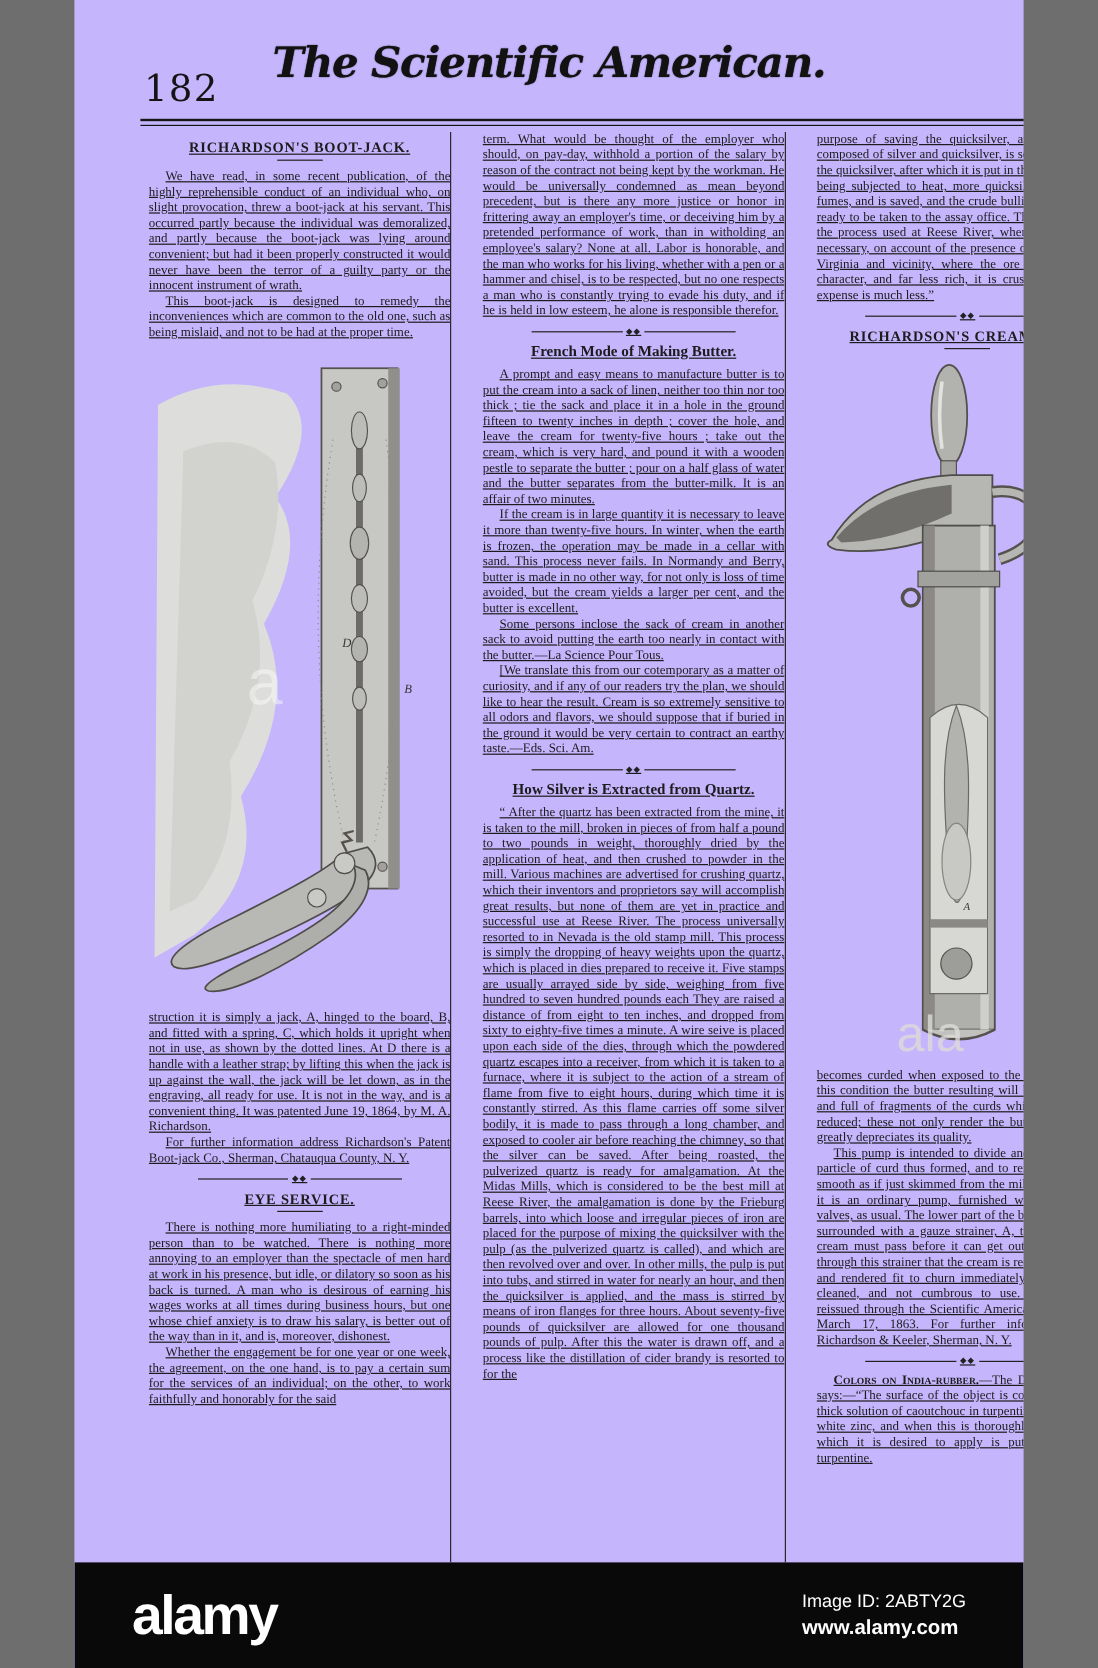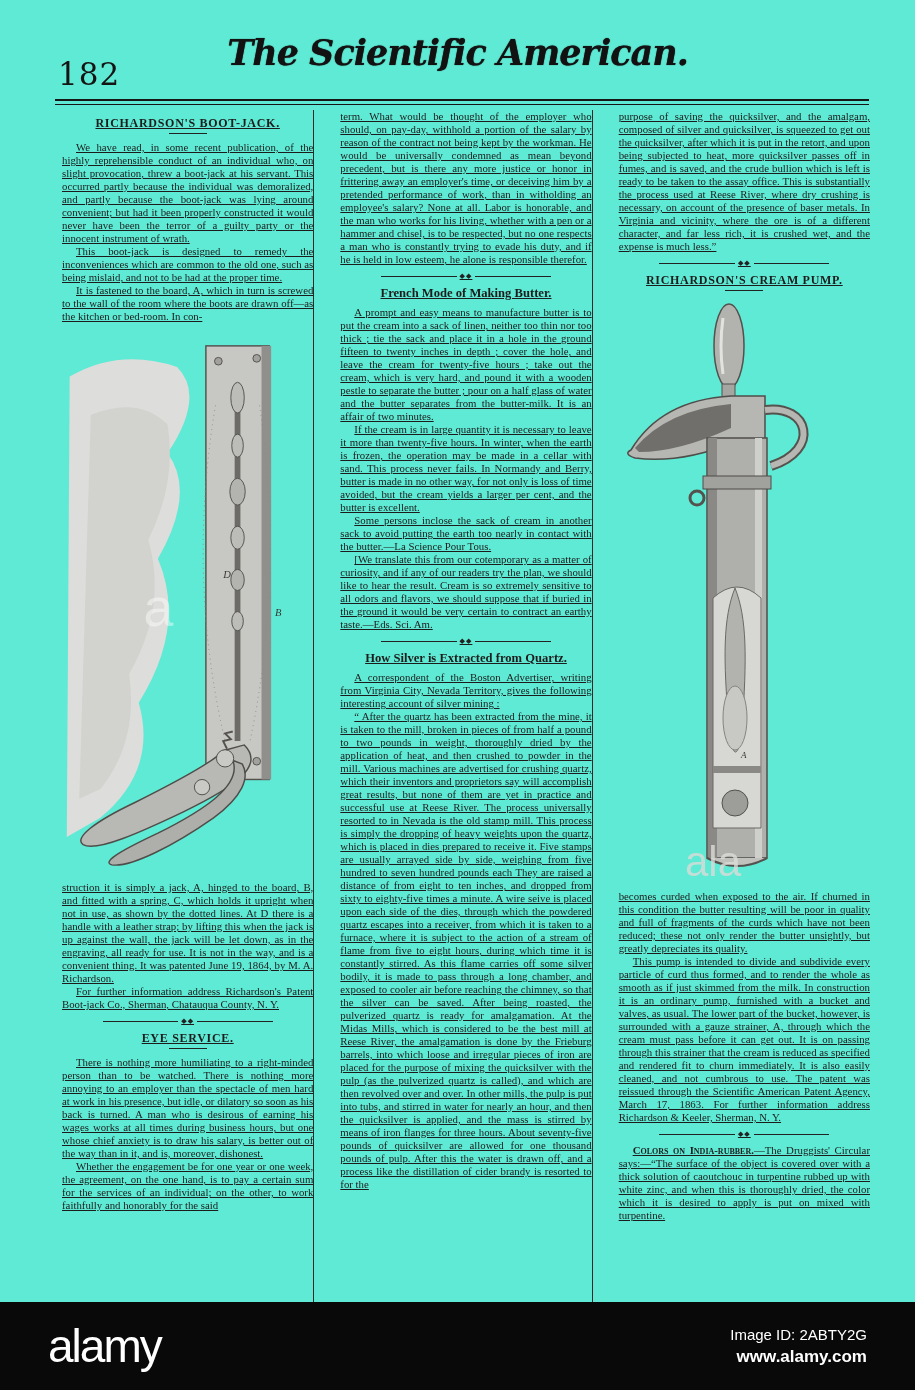--- a/index.html
+++ b/index.html
@@ -1,16 +1,16 @@
 <!DOCTYPE html>
 <html><head>
 <meta charset="utf-8">
 <style>
   html,body{margin:0;padding:0;background:#6e6e6e;}
-  .page{position:relative;width:915px;height:1390px;margin:0 auto;background:#5eead4;
+  .page{position:relative;width:791px;height:1390px;margin:0 auto;background:#c4b5fd;
         font-family:"Liberation Serif", serif;color:#1c1c1c;overflow:hidden;}
   
   .page-number{position:absolute;top:56px;left:58px;font-family:"DejaVu Serif",serif;
         font-size:31px;letter-spacing:1px;color:#141414;}
   .masthead{position:absolute;top:32px;left:0;right:0;text-align:center;
         font-family:"DejaVu Serif",serif;font-weight:bold;font-style:italic;
         font-size:35px;letter-spacing:-1px;color:#121212;text-shadow:0 0 1px #222;}
   .double-rule{position:absolute;top:99px;left:55px;width:814px;}
   .double-rule .r1{height:2px;background:#161616;}
   .double-rule .r2{height:1px;background:#161616;margin-top:3px;}
@@ -26,22 +26,22 @@
   .title-rule{width:38px;height:1px;background:#222;margin:2px auto 7px;}
   .sub-title{text-align:center;font-weight:bold;font-size:12.6px;margin:2px 0 5px;}
   .sep{display:flex;align-items:center;width:170px;margin:7px auto 6px;}
   .sep .l{flex:1;height:1px;background:#222;}
   .sep .d{font-size:7px;color:#222;padding:0 3px;letter-spacing:1px;line-height:7px;}
   .engraving{display:flex;justify-content:center;margin:4px 0;}
   
   .alamy-bar{position:absolute;left:0;bottom:0;width:100%;height:88px;background:#090909;
         display:flex;align-items:center;justify-content:space-between;box-sizing:border-box;
         padding:0 48px;font-family:"Liberation Sans",sans-serif;}
-  .alamy-logo{color:#ffffff;font-weight:normal;font-size:46px;letter-spacing:-2px;}
-  .alamy-right{text-align:right;color:#ffffff;margin-left:11px;}
+  .alamy-logo{color:#ffffff;font-weight:bold;font-size:46px;letter-spacing:-2px;}
+  .alamy-right{color:#ffffff;margin-left:11px;}
   .alamy-id{font-size:15px;margin-bottom:4px;}
   .alamy-url{font-size:17px;font-weight:bold;}
 </style>
 </head>
 <body>
 
 <div class="page">
 
   <div class="page-number">182</div>
   <div class="masthead">The Scientific American.</div>
@@ -50,21 +50,20 @@
       <div class="r2"></div>
     </div>
 
   <div class="columns">
 
     <div class="col">
       <div class="art-title">RICHARDSON'S BOOT-JACK.</div>
       <div class="title-rule"></div>
       <p>We have read, in some recent publication, of the highly reprehensible conduct of an individual who, on slight provocation, threw a boot-jack at his servant. This occurred partly because the individual was demoralized, and partly because the boot-jack was lying around convenient; but had it been properly constructed it would never have been the terror of a guilty party or the innocent instrument of wrath.</p>
       <p>This boot-jack is designed to remedy the inconveniences which are common to the old one, such as being mislaid, and not to be had at the proper time.</p>
-      <p>It is fastened to the board, A, which in turn is screwed to the wall of the room where the boots are drawn off—as the kitchen or bed-room. In con-</p>
 
       <div class="engraving">
         <svg width="262" height="550" viewBox="0 0 262 550">
           <path d="M8,40 Q60,10 120,30 Q150,60 110,120 Q140,160 100,230 Q130,300 80,380 Q100,450 40,500 L5,520 Z" fill="#dddddb"></path>
           <path d="M30,80 Q80,60 110,90 Q120,150 90,210 Q110,280 70,350 Q80,420 40,470 L18,480 Z" fill="#d2d2cf"></path>
           <rect x="150" y="8" width="66" height="452" fill="#c7c7c3" stroke="#54514d" stroke-width="1.5"></rect>
           <rect x="208" y="8" width="10" height="452" fill="#918f8b"></rect>
           <circle cx="163" cy="24" r="4" fill="#a3a19d" stroke="#54514d"></circle>
           <circle cx="203" cy="21" r="4" fill="#a3a19d" stroke="#54514d"></circle>
           <circle cx="163" cy="444" r="4" fill="#a3a19d" stroke="#54514d"></circle>
@@ -116,21 +115,20 @@
       <p>If the cream is in large quantity it is necessary to leave it more than twenty-five hours.  In winter, when the earth is frozen, the operation may be made in a cellar with sand.  This process never fails.  In Normandy and Berry, butter is made in no other way, for not only is loss of time avoided, but the cream yields a larger per cent, and the butter is excellent.</p>
       <p>Some persons inclose the sack of cream in another sack to avoid putting the earth too nearly in contact with the butter.—La Science Pour Tous.</p>
       <p>[We translate this from our cotemporary as a matter of curiosity, and if any of our readers try the plan, we should like to hear the result.  Cream is so extremely sensitive to all odors and flavors, we should suppose that if buried in the ground it would be very certain to contract an earthy taste.—Eds. Sci. Am.</p>
 
       <div class="sep">
           <div class="l"></div>
           <div class="d">◆◆</div>
           <div class="l"></div>
         </div>
       <div class="sub-title">How Silver is Extracted from Quartz.</div>
-      <p>A correspondent of the Boston Advertiser, writing from Virginia City, Nevada Territory, gives the following interesting account of silver mining :</p>
       <p>“ After the quartz has been extracted from the mine, it is taken to the mill, broken in pieces of from half a pound to two pounds in weight, thoroughly dried by the application of heat, and then crushed to powder in the mill.  Various machines are advertised for crushing quartz, which their inventors and proprietors say will accomplish great results, but none of them are yet in practice and successful use at Reese River.  The process universally resorted to in Nevada is the old stamp mill.  This process is simply the dropping of heavy weights upon the quartz, which is placed in dies prepared to receive it.  Five stamps are usually arrayed side by side, weighing from five hundred to seven hundred pounds each  They are raised a distance of from eight to ten inches, and dropped from sixty to eighty-five times a minute.  A wire seive is placed upon each side of the dies, through which the powdered quartz escapes into a receiver, from which it is taken to a furnace, where it is subject to the action of a stream of flame from five to eight hours, during which time it is constantly stirred.  As this flame carries off some silver bodily, it is made to pass through a long chamber, and exposed to cooler air before reaching the chimney, so that the silver can be saved.  After being roasted, the pulverized quartz is ready for amalgamation.  At the Midas Mills, which is considered to be the best mill at Reese River, the amalgamation is done by the Frieburg barrels, into which loose and irregular pieces of iron are placed for the purpose of mixing the quicksilver with the pulp (as the pulverized quartz is called), and which are then revolved over and over.  In other mills, the pulp is put into tubs, and stirred in water for nearly an hour, and then the quicksilver is applied, and the mass is stirred by means of iron flanges for three hours.  About seventy-five pounds of quicksilver are allowed for one thousand pounds of pulp. After this the water is drawn off, and a process like the distillation of cider brandy is resorted to for the</p>
     </div>
 
     <div class="col rule">
       <p class="noindent">purpose of saving the quicksilver, and the amalgam, composed of silver and quicksilver, is squeezed to get out the quicksilver, after which it is put in the retort, and upon being subjected to heat, more quicksilver passes off  in fumes, and is saved, and the crude bullion which is left is ready to be taken to the assay office.   This is substantially the process used at Reese River, where dry crushing is necessary, on account of the presence of baser metals.  In Virginia and vicinity, where the ore is of a different character, and far less rich, it is crushed wet, and the expense is much less.”</p>
 
       <div class="sep">
           <div class="l"></div>
           <div class="d">◆◆</div>
           <div class="l"></div>

